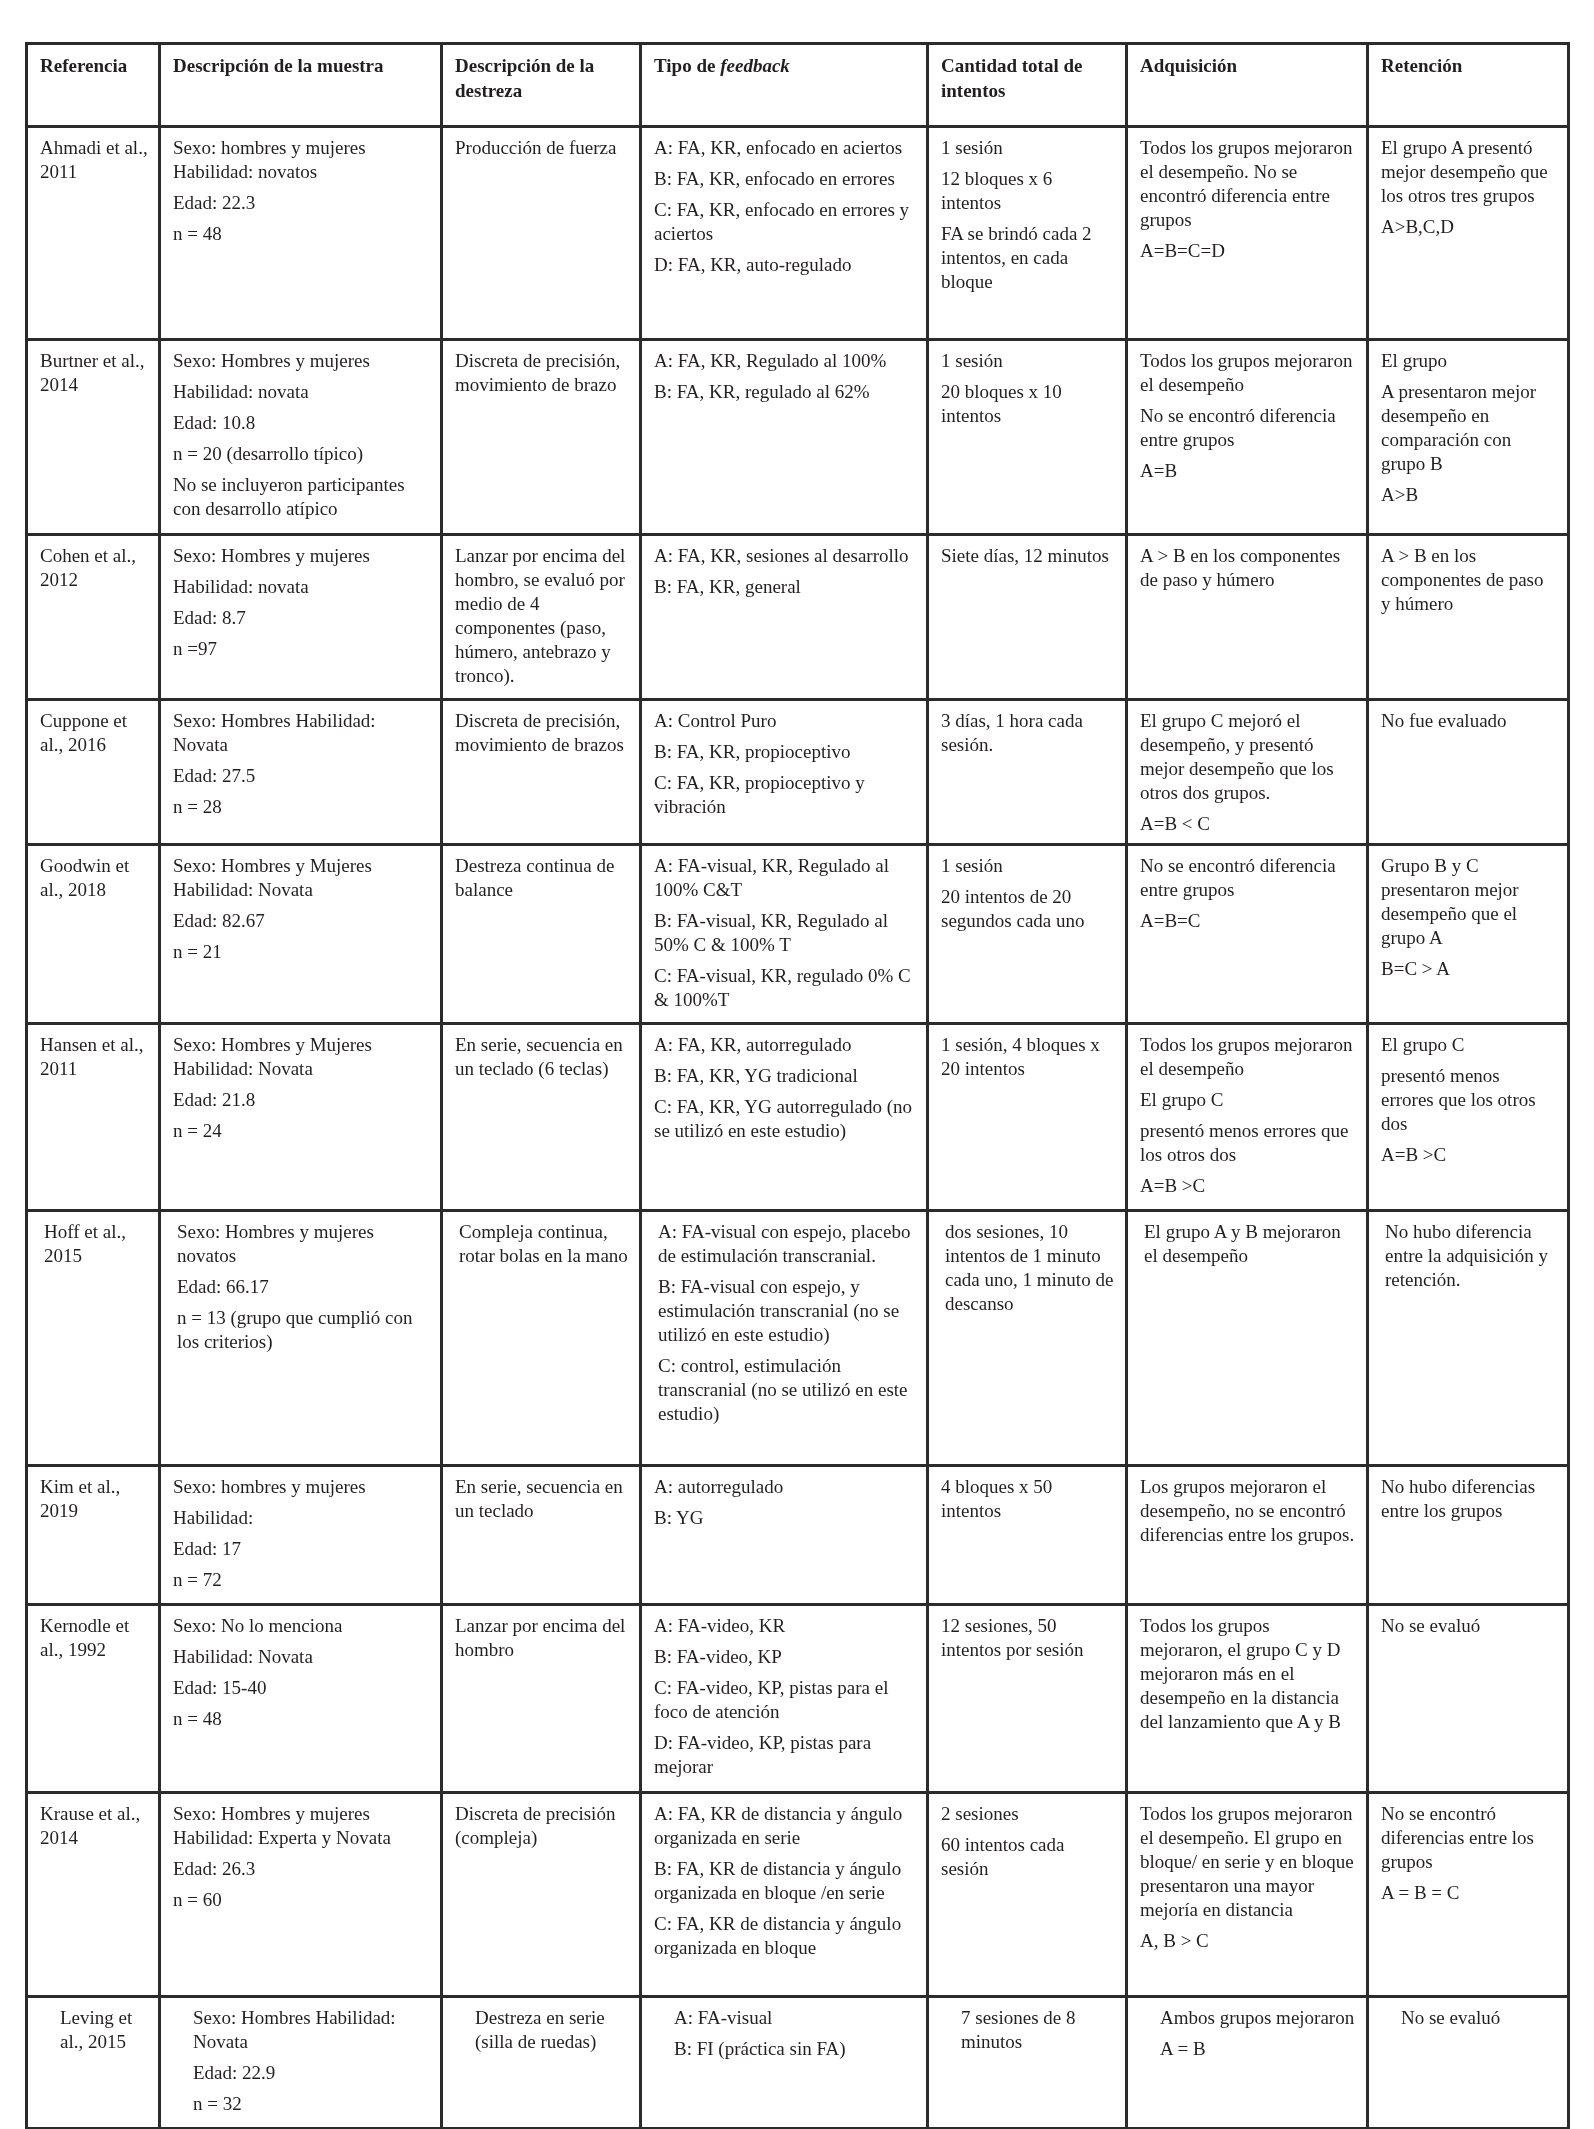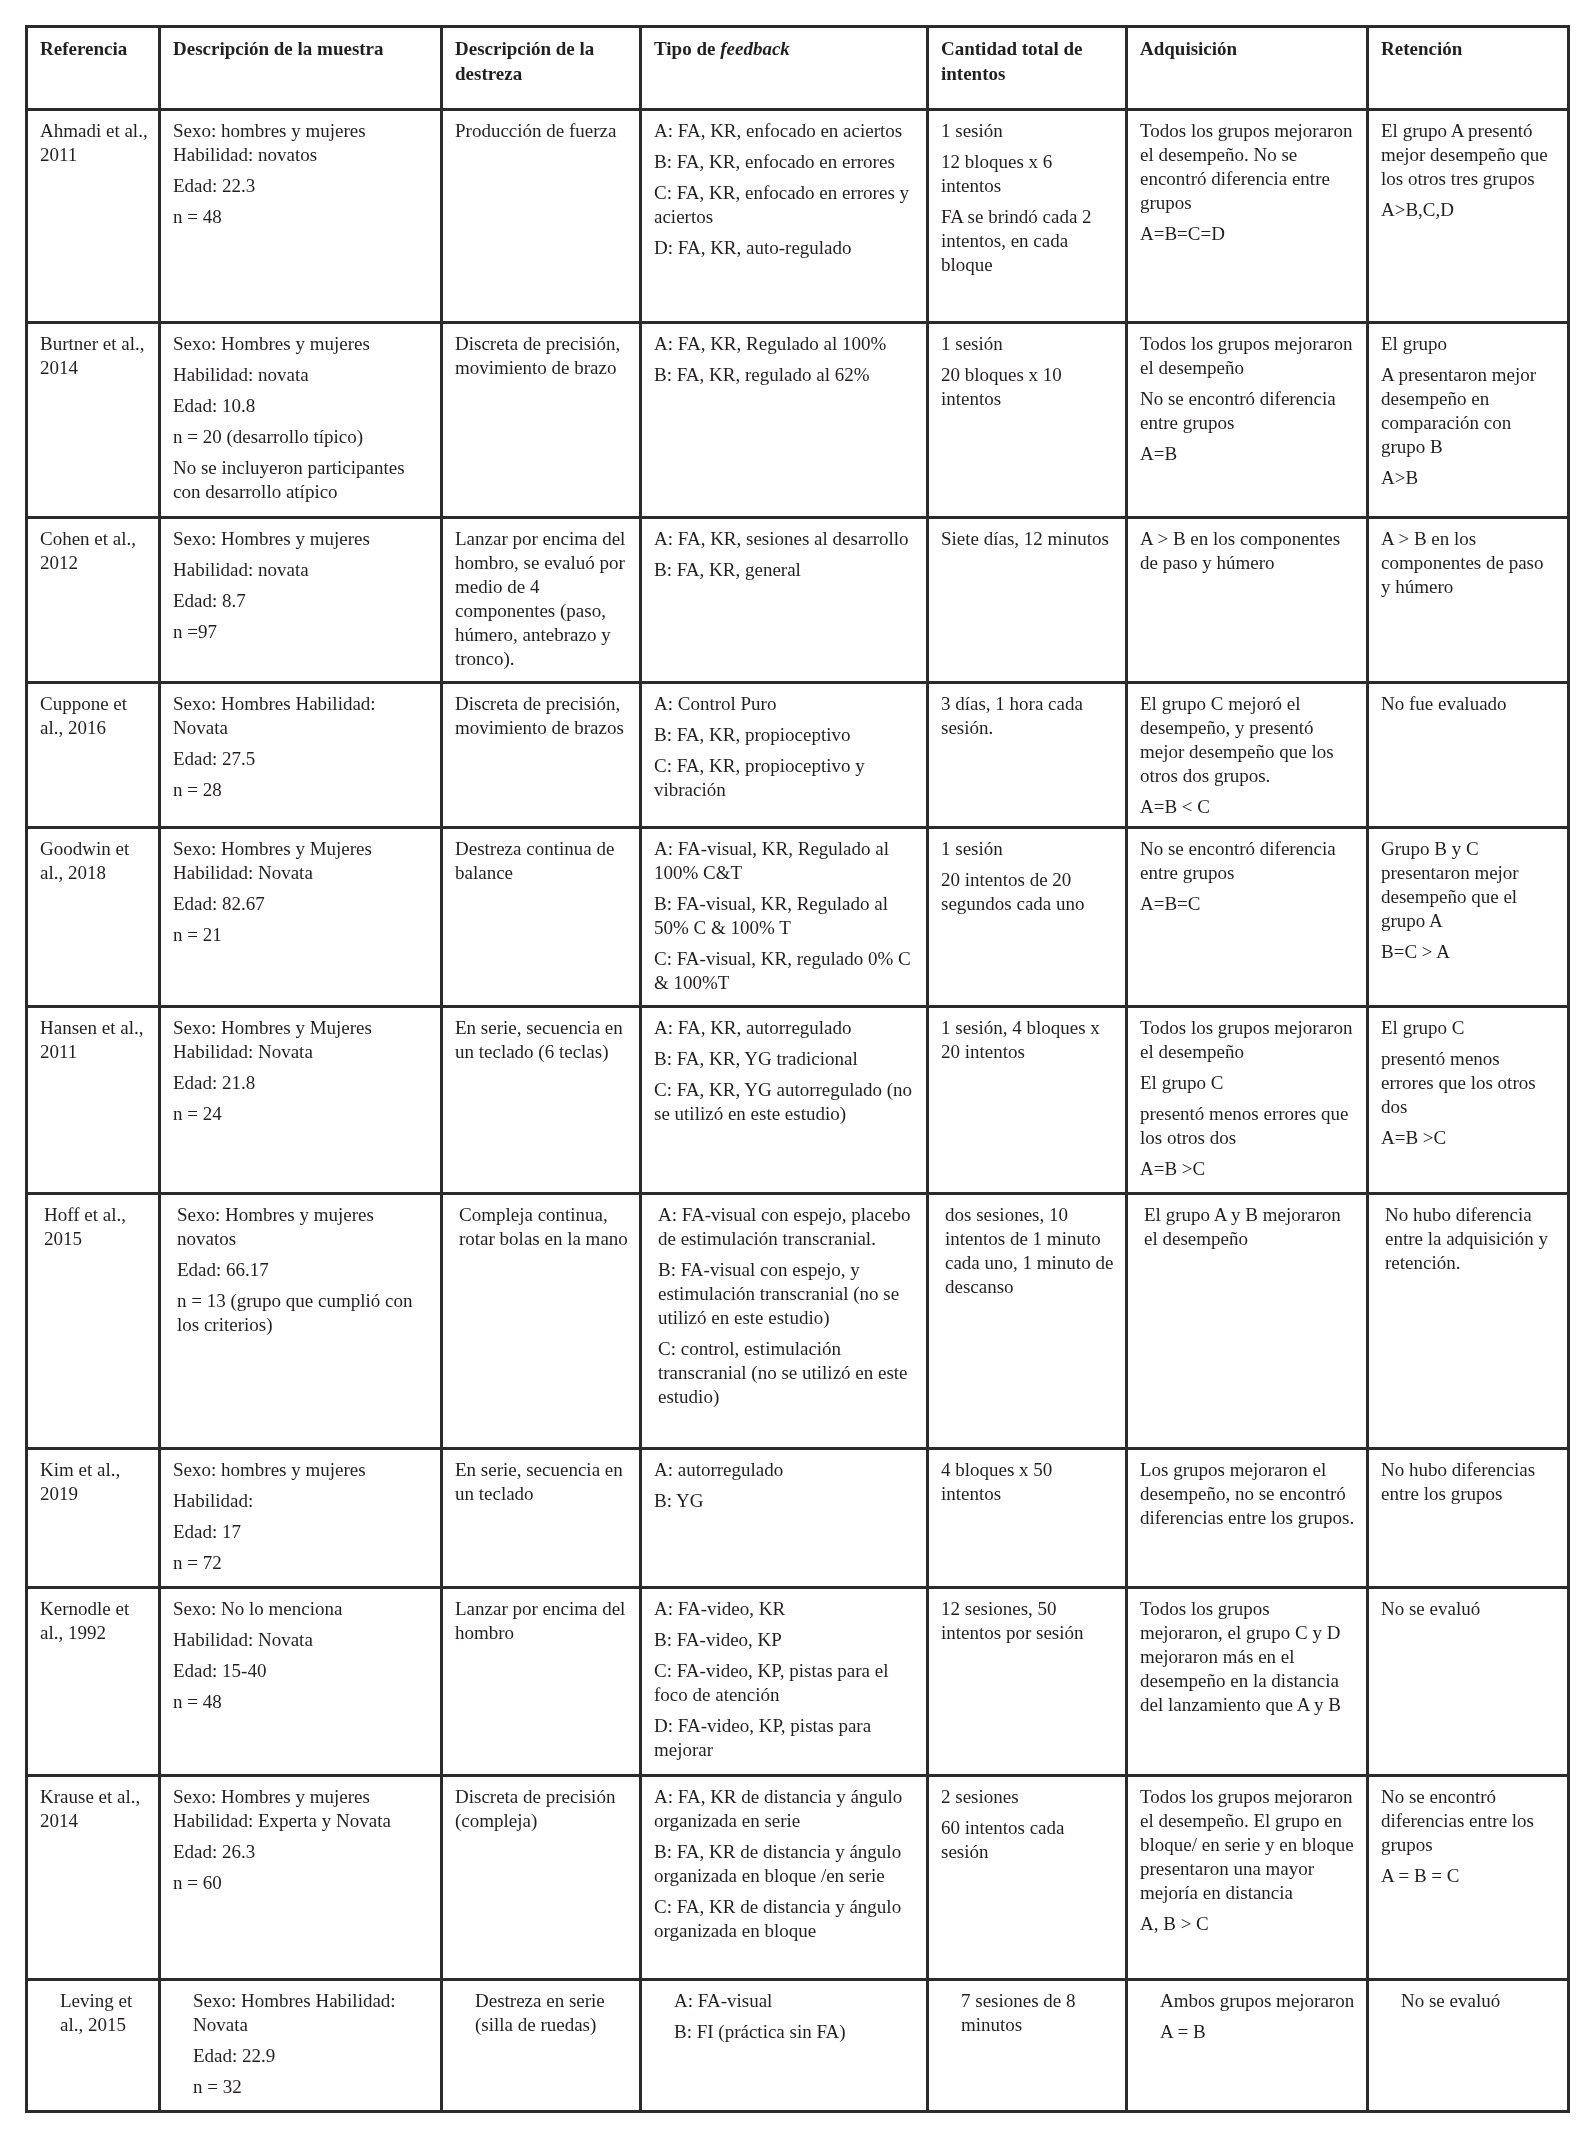--- a/index.html
+++ b/index.html
@@ -2,21 +2,21 @@
 <html><head>
 <meta charset="utf-8">
 <style>
   html, body { margin: 0; padding: 0; background: #ffffff; }
   body {
     width: 1594px; height: 2129px; position: relative; overflow: hidden;
     font-family: "Liberation Serif", "DejaVu Serif", serif;
     color: #231f20;
   }
   table.review {
-    position: absolute; left: 25px; top: 25px;
+    position: absolute; left: 25px; top: 42px;
     width: 1542px;
     border-collapse: collapse;
     table-layout: fixed;
     font-size: 19px;
     line-height: 24px;
   }
   table.review th, table.review td {
     border: 3px solid #2b2b2b;
     vertical-align: top;
     padding: 8px 10px 6px 12px;

